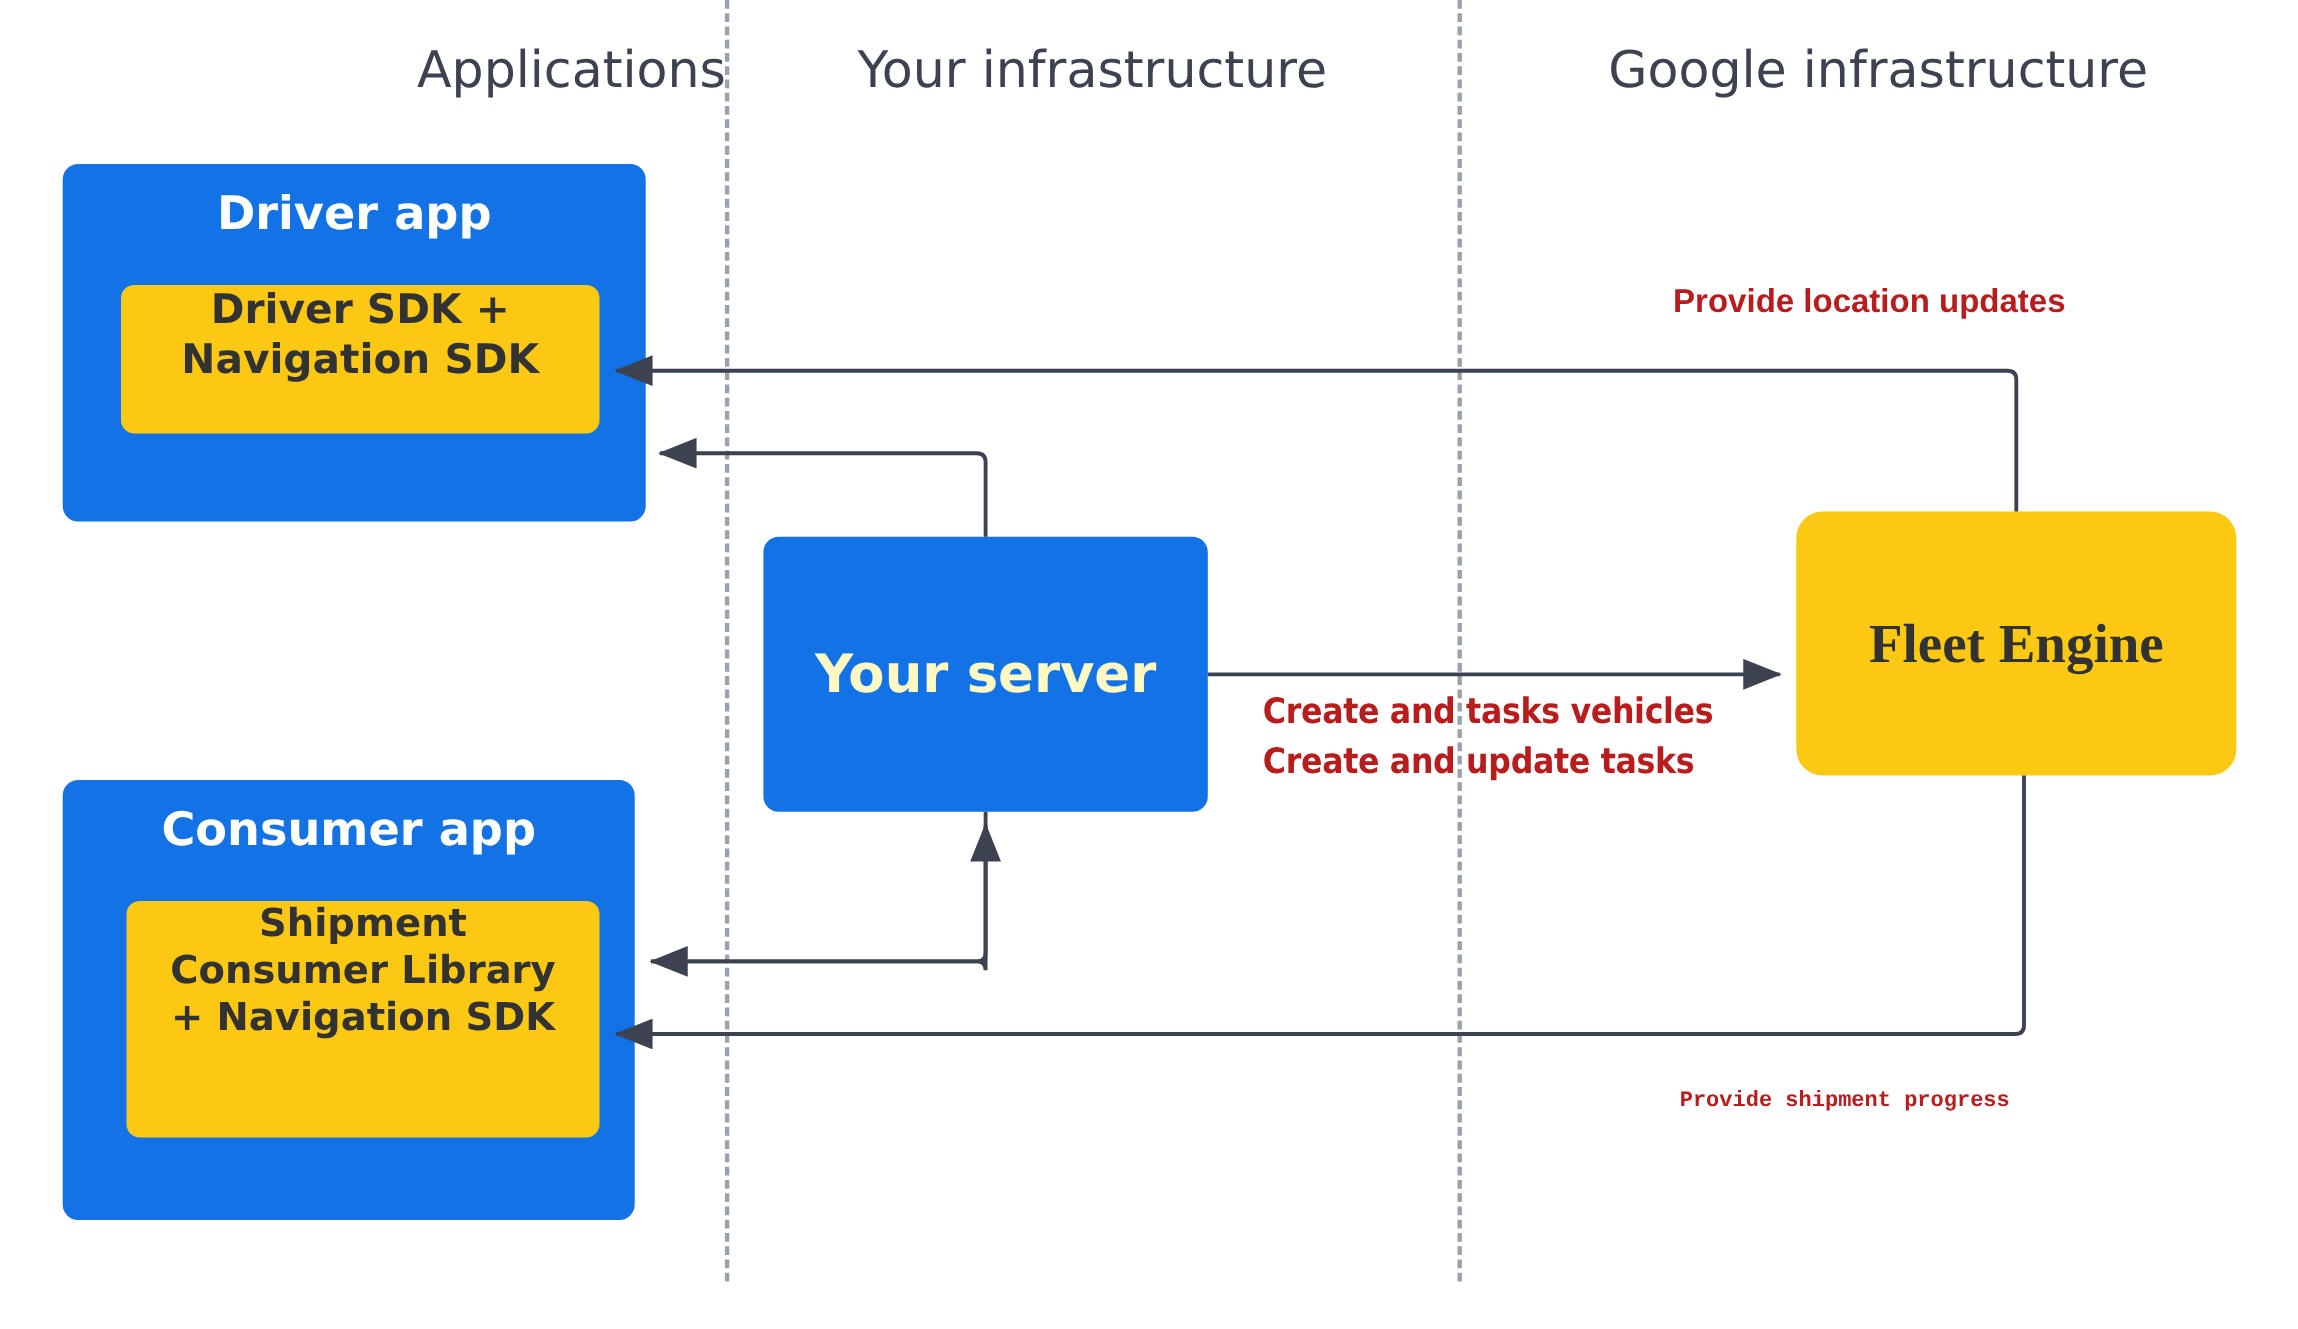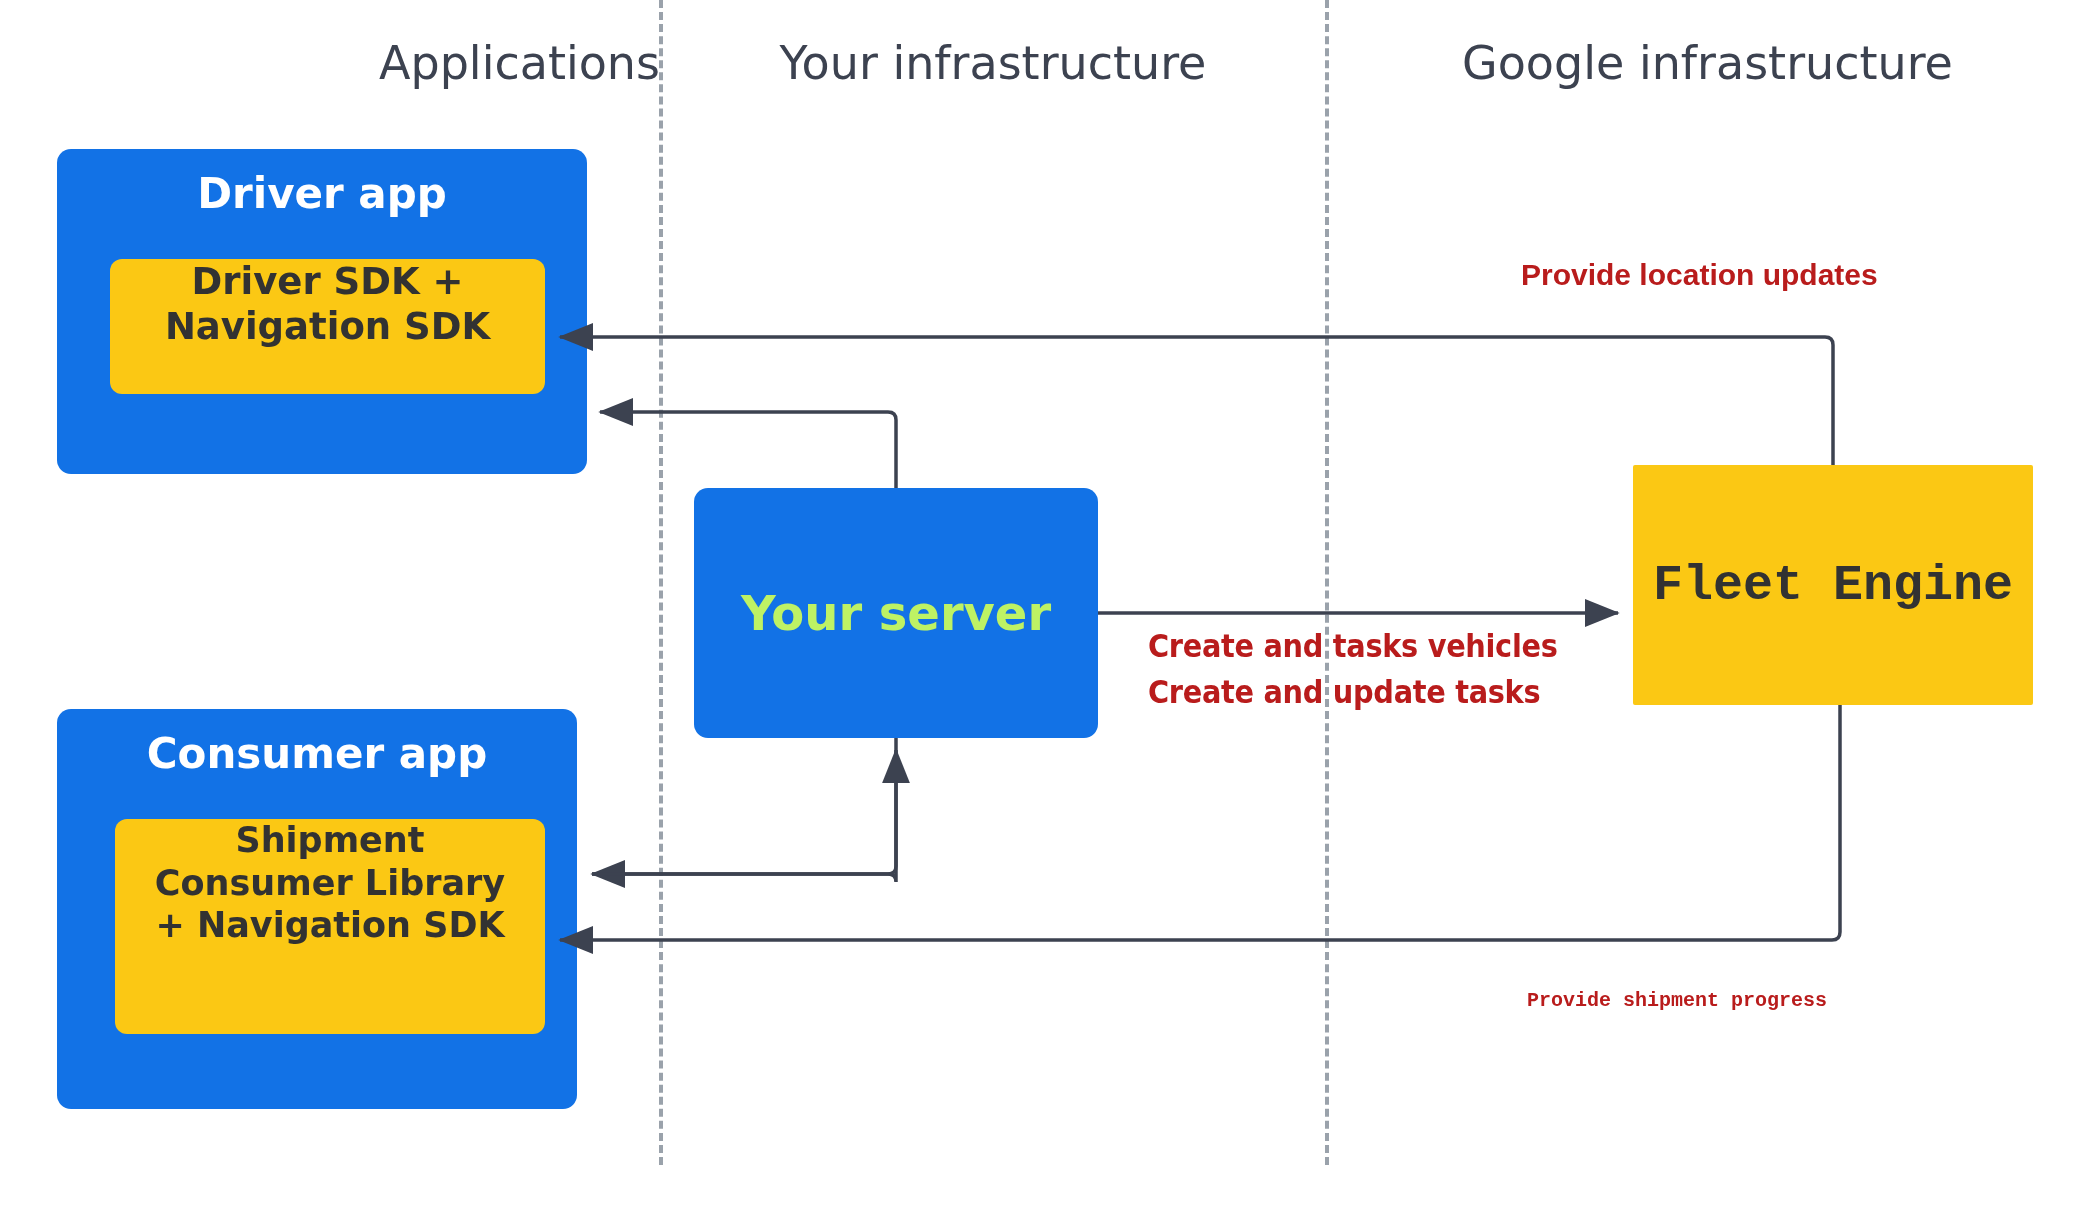--- a/index.html
+++ b/index.html
@@ -89,41 +89,41 @@
   #consumer-sdk-box {
     left: 115px; top: 819px; width: 430px; height: 215px;
     font-size: 35px;
   }
 
   
   #fleet-engine-box {
     position: absolute;
     left: 1633px; top: 465px; width: 400px; height: 240px;
     background: #fbc814;
-    border-radius: 2px;
+    border-radius: 24px;
     display: flex;
     align-items: center;
     justify-content: center;
     color: #323232;
-    font-family: Liberation Mono, monospace;
+    font-family: Liberation Serif, serif;
     font-weight: bold;
     font-size: 50px;
     white-space: nowrap;
   }
 
   
   #your-server-box {
     position: absolute;
     left: 694px; top: 488px; width: 404px; height: 250px;
     background: #1272e6;
     border-radius: 14px;
     display: flex;
     align-items: center;
     justify-content: center;
-    color: #bef264;
+    color: #fef9c3;
     font-family: "DejaVu Sans", "Liberation Sans", sans-serif;
     font-weight: bold;
     font-size: 48px;
     white-space: nowrap;
   }
 
   
   .edge-label {
     position: absolute;
     color: #b91c1c;

